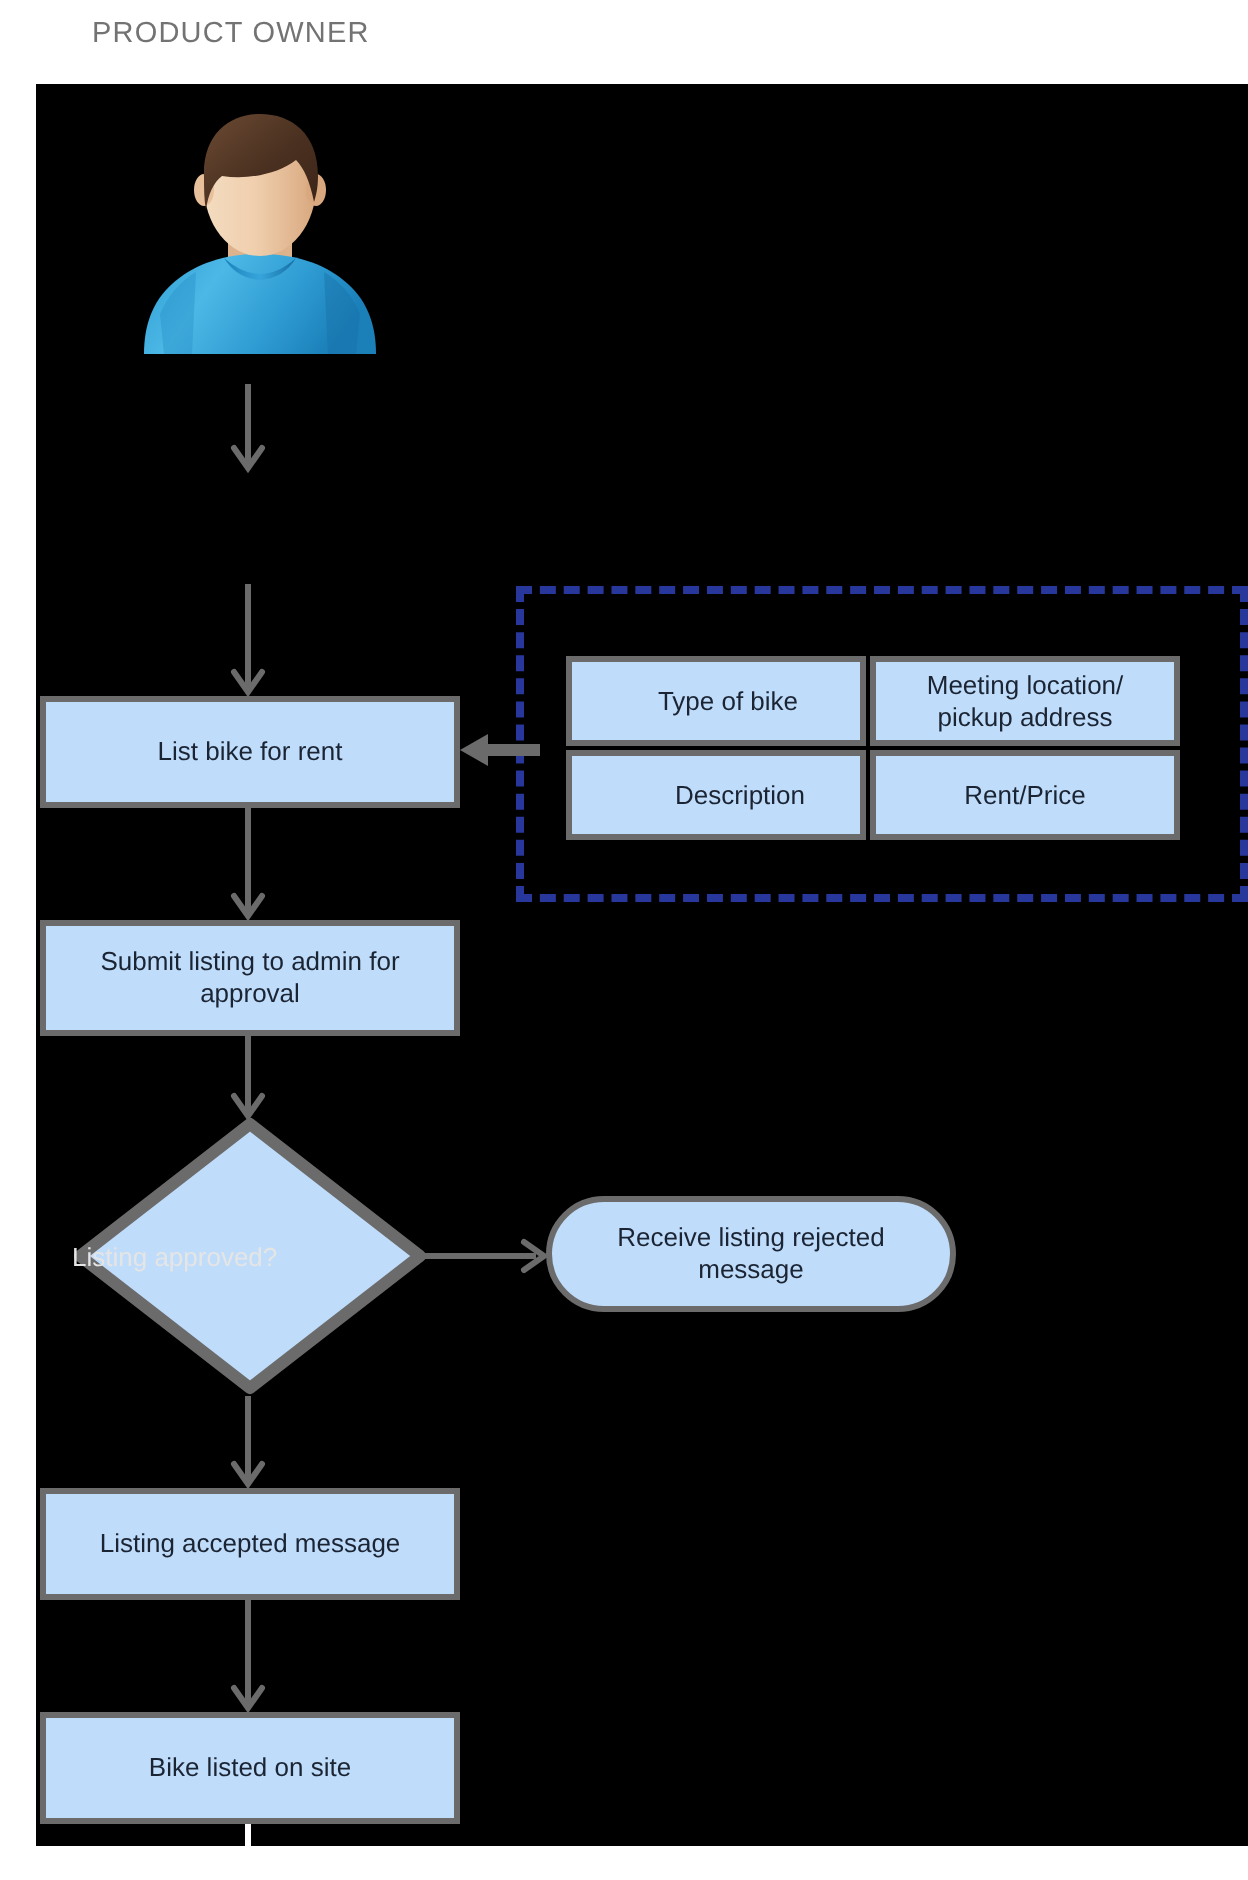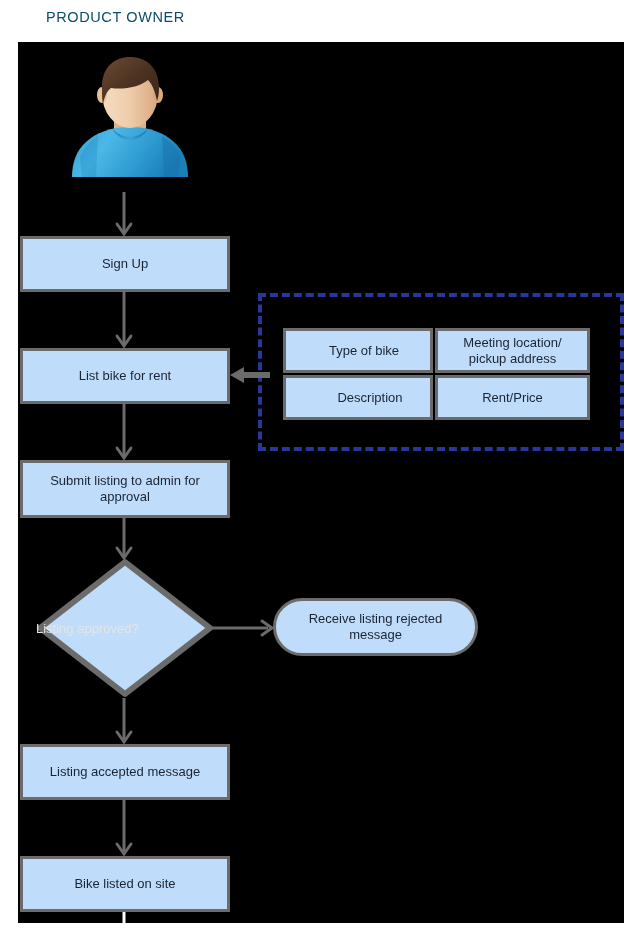--- a/index.html
+++ b/index.html
@@ -24,21 +24,21 @@
   }
 
   
   .title {
     position: absolute;
     left: 46px;
     top: 10px;
     width: 260px;
     height: 22px;
     overflow: hidden;
-    color: #0c4a6e;
+    color: #737373;
     font-size: 14.5px;
     letter-spacing: 0.6px;
     font-family: "Liberation Sans", sans-serif;
     white-space: nowrap;
     line-height: 22px;
   }
   
   .title span {
     display: block;
     margin-top: -4px;
@@ -206,23 +206,20 @@
       </svg>
     </div>
 
     <div class="conn" style="left:0; top:0; width:606px; height:881px;">
       <svg width="606" height="881">
         <line x1="106" y1="150" x2="106" y2="190" stroke="#6b6b6b" stroke-width="3"></line>
         <path d="M99,182 L106,192 L113,182" fill="none" stroke="#6b6b6b" stroke-width="3" stroke-linecap="round"></path>
       </svg>
     </div>
 
-    <div class="node" style="left:2px; top:194px; width:210px; height:56px;">
-      <span>Sign Up</span>
-    </div>
 
     <div class="conn" style="left:0; top:0; width:606px; height:881px;">
       <svg width="606" height="881">
         <line x1="106" y1="250" x2="106" y2="302" stroke="#6b6b6b" stroke-width="3"></line>
         <path d="M99,294 L106,304 L113,294" fill="none" stroke="#6b6b6b" stroke-width="3" stroke-linecap="round"></path>
       </svg>
     </div>
 
     <div class="node" style="left:2px; top:306px; width:210px; height:56px;">
       <span>List bike for rent</span>

